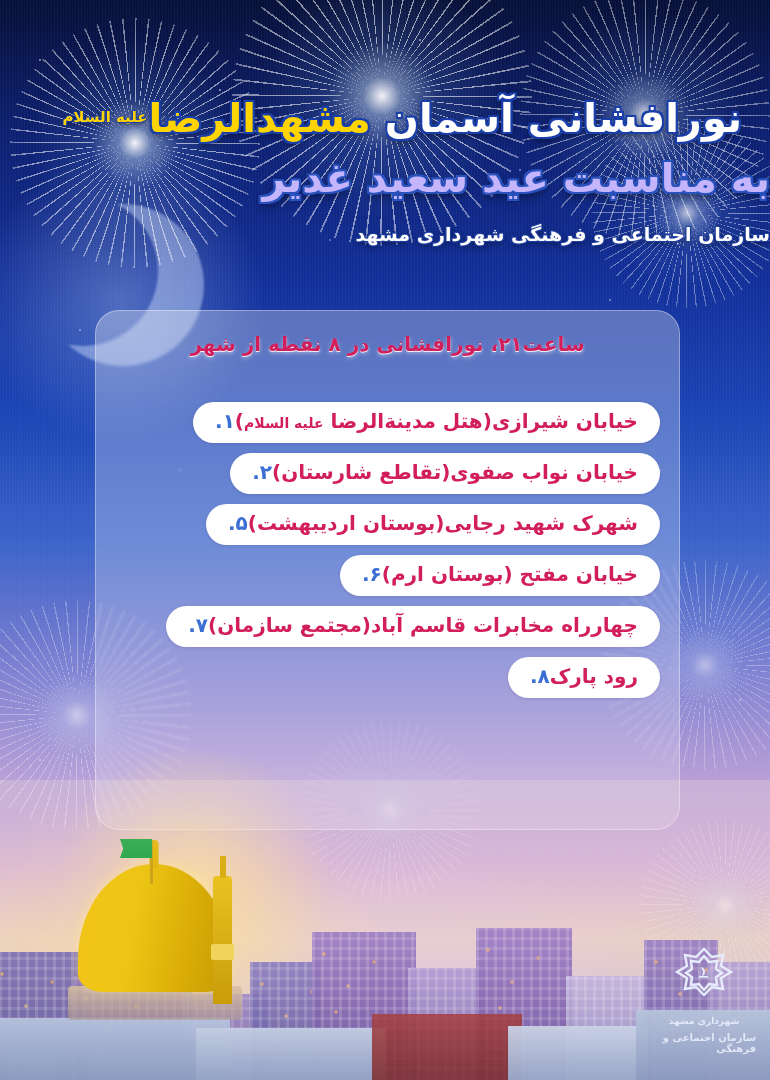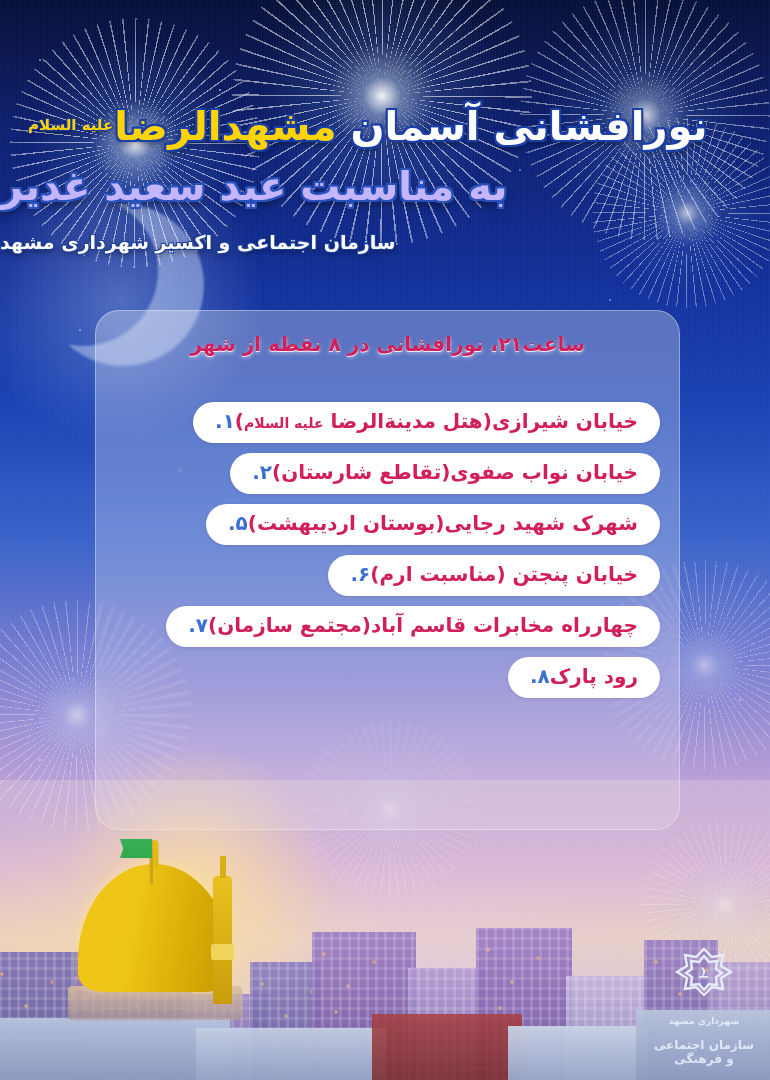--- a/index.html
+++ b/index.html
@@ -132,22 +132,22 @@
       radial-gradient(1.3px 1.3px at 40px 760px, #fff, transparent),
       radial-gradient(1.2px 1.2px at 740px 700px, #fff, transparent);
     opacity: .85;
   }
 
   
   .header {
     position: absolute;
     left: 0;
     right: 0;
-    top: 104px;
-    text-align: left;
+    top: 96px;
+    text-align: right;
     z-index: 8;
   }
 
   .title-line1 {
     display: block;
     position: relative;
     font-size: 40px;
     font-weight: bold;
     line-height: 1.12;
     letter-spacing: -0.5px;
@@ -401,24 +401,25 @@
   .logo-text-1 {
     display: block;
     font-size: 9px;
     font-weight: bold;
     margin-top: 2px;
     letter-spacing: .3px;
     opacity: .92;
   }
   .logo-text-2 {
     display: block;
-    font-size: 12px;
-    font-weight: bold;
-    margin-top: 12px;
+    font-size: 10px;
+    font-weight: bold;
+    margin-top: 6px;
     opacity: .88;
+    text-align: right;
   }
 </style>
 </head>
 <body>
 
 <div class="poster">
 
   <div class="sky"></div>
   <div class="stars"></div>
 
@@ -456,30 +457,30 @@
   <div class="fw fw8">
     <div class="fw-core"></div>
       <div class="fw-rays"></div>
   </div>
 
   <div class="scanlines"></div>
 
   <div class="header">
     <div class="title-line1"><span>نورافشانی آسمان </span><span class="title-gold">مشهدالرضا</span><span class="title-sup">علیه السلام</span></div>
     <div class="title-line2">به مناسبت عید سعید غدیر</div>
-    <div class="subtitle">سازمان اجتماعی و اکسیر شهرداری مشهد</div>
+    <div class="subtitle">سازمان اجتماعی و فرهنگی شهرداری مشهد</div>
   </div>
 
   <div class="panel">
     <div class="panel-heading">ساعت۲۱، نورافشانی در ۸ نقطه از شهر</div>
     <ul class="list">
         <li class="pill"><span>خیابان شیرازی(هتل مدینةالرضا </span><span class="small">علیه السلام</span><span>)</span><span class="idx">۱.</span></li>
         <li class="pill"><span>خیابان نواب صفوی(تقاطع شارستان)</span><span class="idx">۲.</span></li>
         <li class="pill"><span>شهرک شهید رجایی(بوستان اردیبهشت)</span><span class="idx">۵.</span></li>
-        <li class="pill"><span>خیابان پنجتن (مناسبت ارم)</span><span class="idx">۶.</span></li>
+        <li class="pill"><span>خیابان مفتح (بوستان ارم)</span><span class="idx">۶.</span></li>
         <li class="pill"><span>چهارراه مخابرات قاسم آباد(مجتمع سازمان)</span><span class="idx">۷.</span></li>
         <li class="pill"><span>رود پارک</span><span class="idx">۸.</span></li>
       </ul>
   </div>
 
   <div class="city">
     <div class="shrine-glow"></div>
 
     <div class="bld" style="left:-10px;  width:96px;  height:128px; background:linear-gradient(180deg,#7d6fb4,#5f5a9b); opacity:.92">
         <div class="windows"></div>

